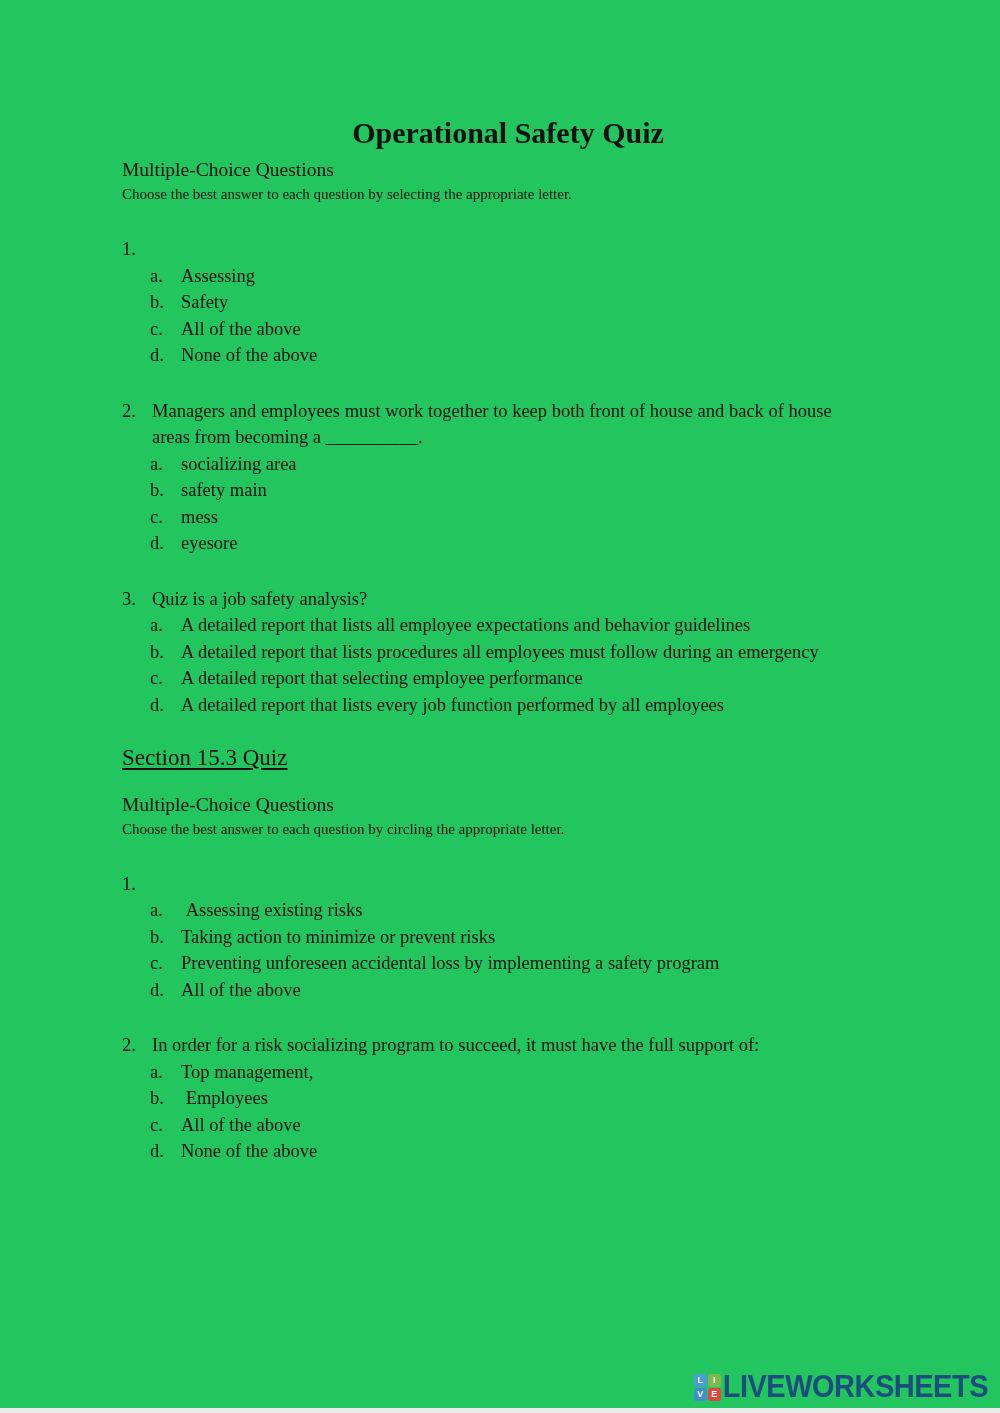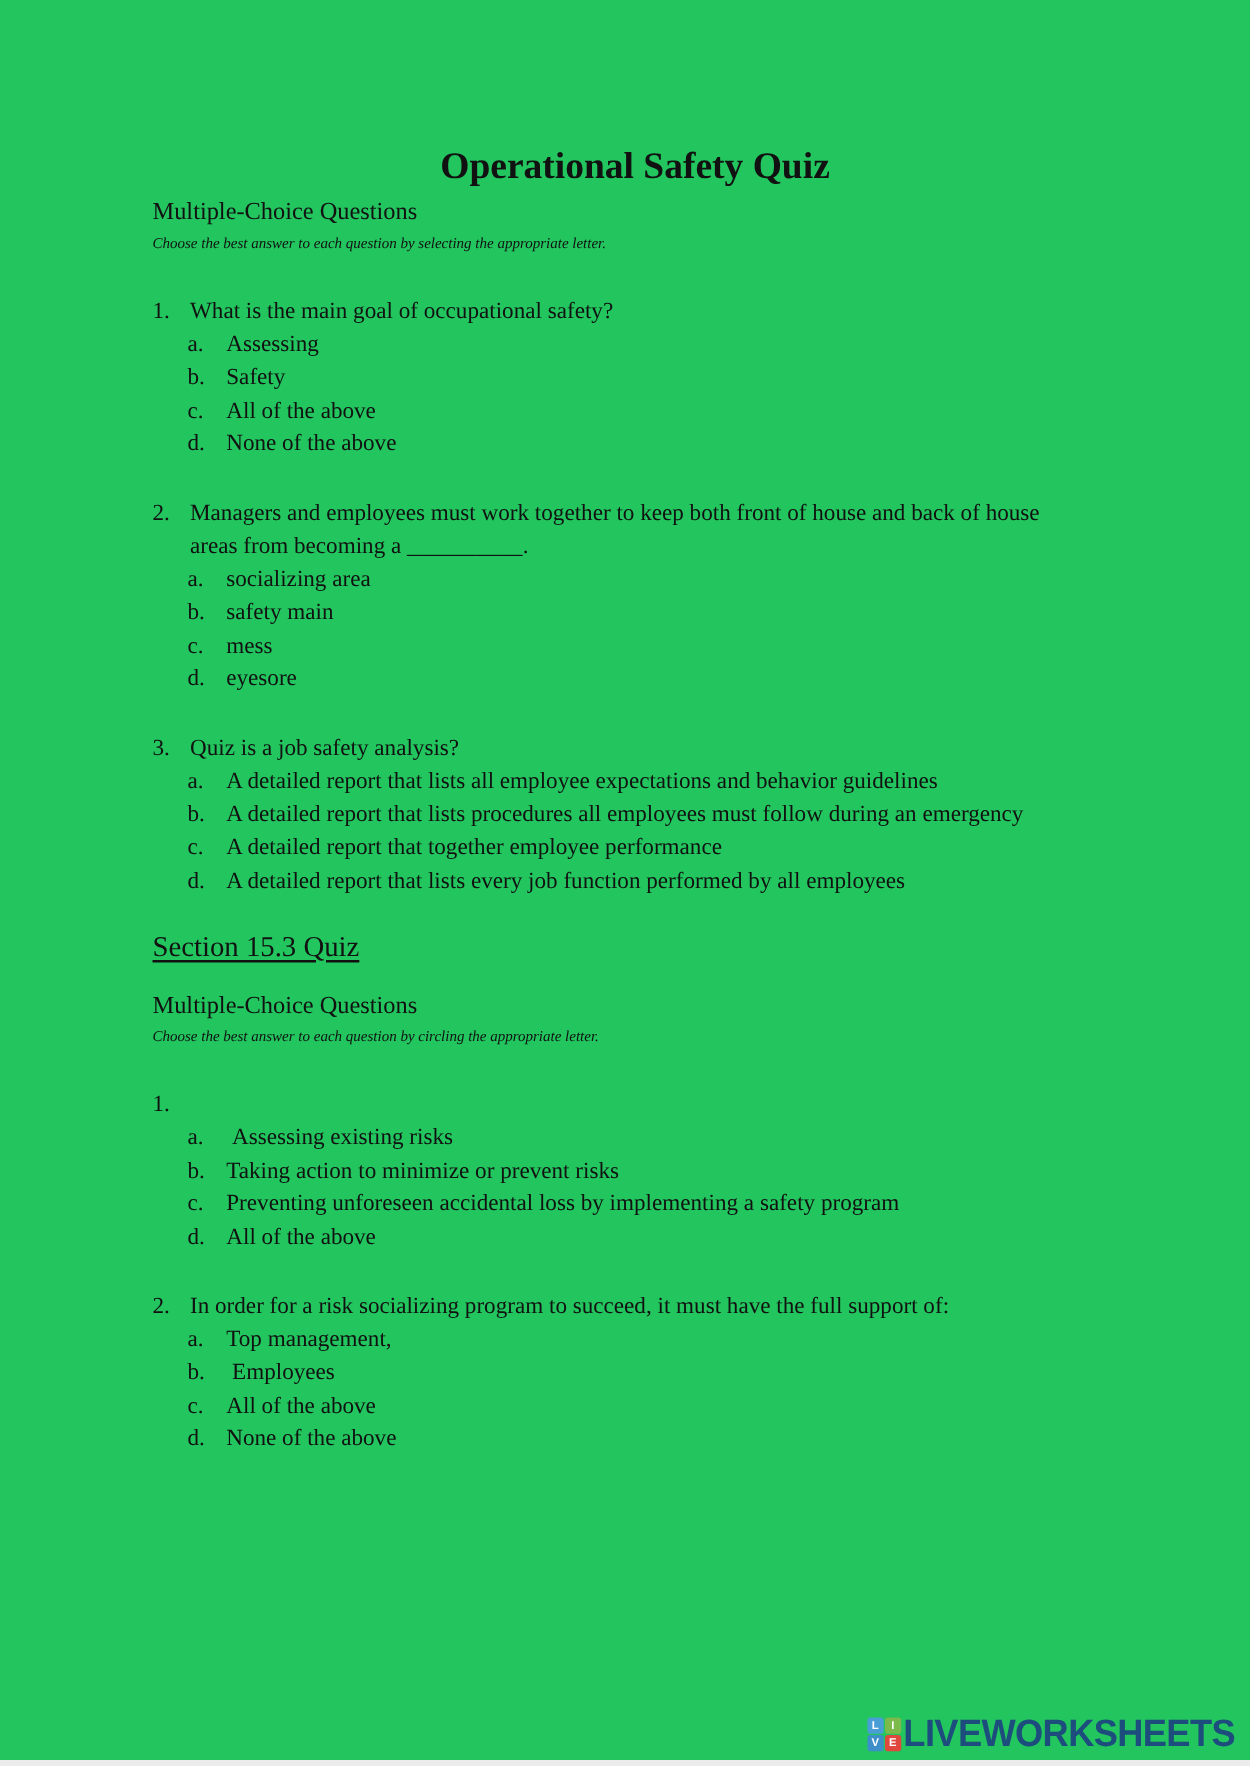--- a/index.html
+++ b/index.html
@@ -24,22 +24,21 @@
     margin-bottom: 8px;
     
     margin-left: -16px;
   }
   .sec-heading {
     font-size: 19.5px;
     font-weight: normal;
     line-height: 24px;
   }
   .sec-instruction {
-    font-style: italic;
-    font-size: 12px;
+    font-size: 15px;
     line-height: 25px;
   }
   .question { margin-top: 29px; }
   .q-line { display: flex; font-size: 18.5px; line-height: 26.5px; }
   .q-num { width: 30px; flex: 0 0 30px; }
   .q-text { max-width: 710px; }
   .opt { display: flex; font-size: 18.5px; line-height: 26.5px; padding-left: 28px; }
   .opt-letter { width: 31px; flex: 0 0 31px; }
   .opt-text { flex: 1; }
   .section-divider {
@@ -99,21 +98,20 @@
 <div class="page">
 
   <h1 class="doc-title">Operational Safety Quiz</h1>
 
   <div class="sec-heading">Multiple-Choice Questions</div>
   <div class="sec-instruction">Choose the best answer to each question by selecting the appropriate letter.</div>
 
   <div class="question">
     <div class="q-line">
       <span class="q-num">1.</span>
-      <span class="q-text">What is the main goal of occupational safety?</span>
     </div>
     <div class="opt">
       <span class="opt-letter">a.</span>
       <span class="opt-text">Assessing</span>
     </div>
     <div class="opt">
       <span class="opt-letter">b.</span>
       <span class="opt-text">Safety</span>
     </div>
     <div class="opt">
@@ -157,21 +155,21 @@
     <div class="opt">
       <span class="opt-letter">a.</span>
       <span class="opt-text">A detailed report that lists all employee expectations and behavior guidelines</span>
     </div>
     <div class="opt">
       <span class="opt-letter">b.</span>
       <span class="opt-text">A detailed report that lists procedures all employees must follow during an emergency</span>
     </div>
     <div class="opt">
       <span class="opt-letter">c.</span>
-      <span class="opt-text">A detailed report that together employee performance</span>
+      <span class="opt-text">A detailed report that selecting employee performance</span>
     </div>
     <div class="opt">
       <span class="opt-letter">d.</span>
       <span class="opt-text">A detailed report that lists every job function performed by all employees</span>
     </div>
   </div>
 
   <div class="section-divider">Section 15.3 Quiz</div>
 
   <div class="sec-heading part2-head">Multiple-Choice Questions</div>

